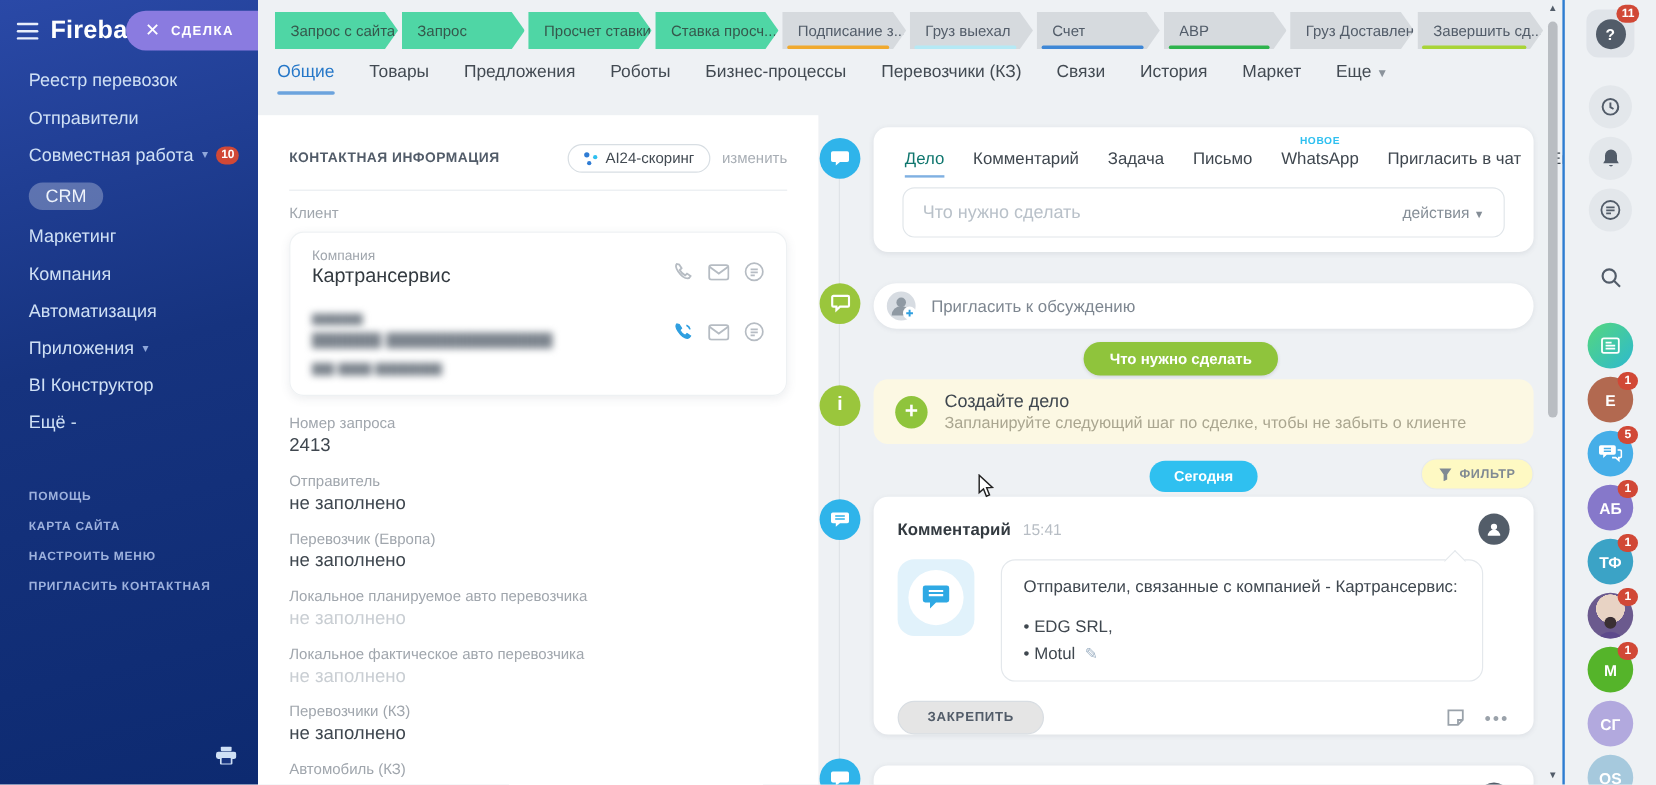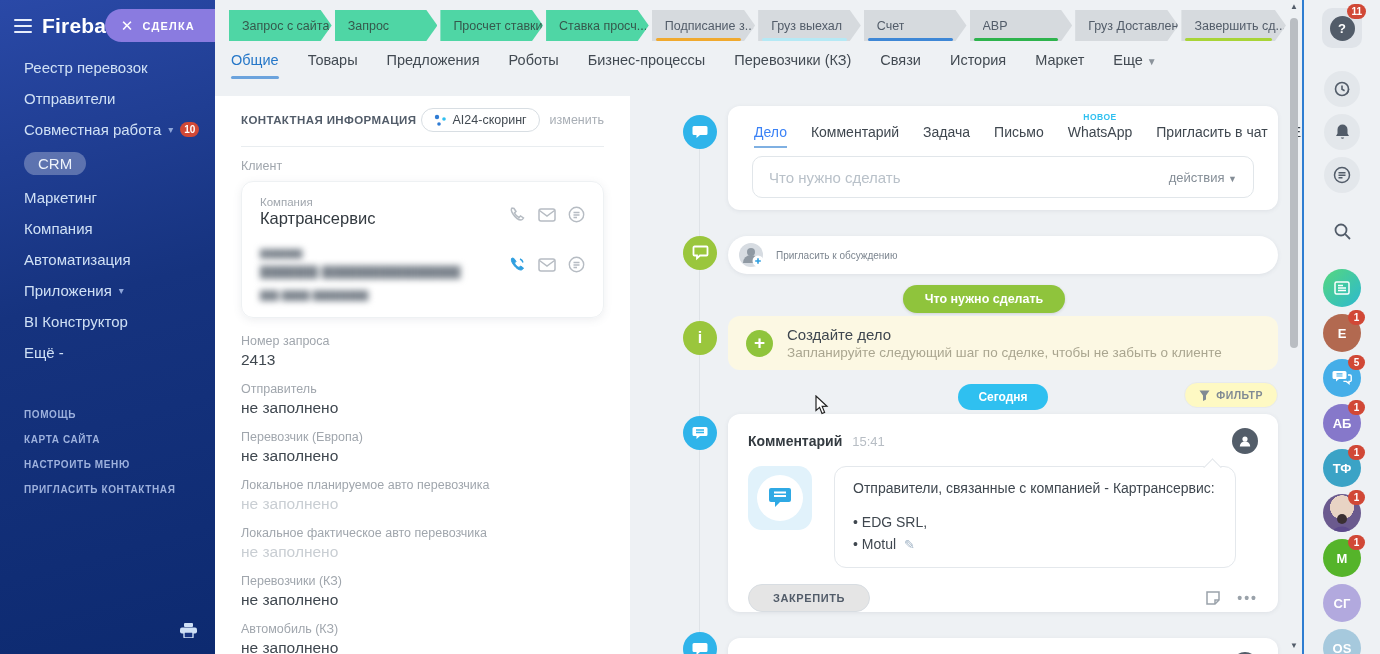--- a/index.html
+++ b/index.html
@@ -45,21 +45,21 @@
   .stage.todo .stage-label { color:#525c69; }
   .stage-underline { position:absolute; left:4px; right:14px; bottom:0; height:3px; border-radius:2px; }
 
   .tabsrow { position:absolute; left:16px; right:0; top:43px; height:36px; display:flex; align-items:center; gap:29px; }
   .tab { font-size:14.5px; color:#424a52; cursor:pointer; position:relative; white-space:nowrap; padding-bottom:2px; }
   .tab.active { color:#2577c8; }
   .tab.active::after { content:""; position:absolute; left:0; right:0; bottom:-9px; height:3px; background:#6ba3dd; border-radius:2px; }
   .tab .chev { font-size:10px; color:#8b939b; margin-left:4px; }
 
   
-  .left-panel { position:absolute; left:0; top:96px; bottom:0; width:415px; background:#ffffff; padding:12px 26px; overflow:hidden; }
+  .left-panel { position:absolute; left:0; top:96px; bottom:0; width:467px; background:#ffffff; padding:24px 26px; overflow:hidden; }
   .ci-header { display:flex; align-items:center; }
   .ci-title { font-size:11.5px; font-weight:bold; letter-spacing:.4px; color:#525c69; flex:1; }
   .scoring-pill { display:flex; align-items:center; gap:6px; border:1px solid #d8dee3; border-radius:15px;
     padding:4px 12px; font-size:12.5px; color:#424a52; background:#fff; cursor:pointer; }
   .edit-link { margin-left:10px; font-size:12.5px; color:#a8aeb5; cursor:pointer; }
   .ci-divider { height:1px; background:#e9edf0; margin:14px 0 12px 0; }
   .client-label { font-size:12.5px; color:#a0a6ad; margin-bottom:8px; }
   .client-card { border:1px solid #eef1f3; border-radius:12px; box-shadow:0 2px 8px rgba(83,92,105,.10);
     padding:14px 18px 16px 18px; margin-bottom:16px; }
   .fld-label { font-size:11.5px; color:#a0a6ad; }
@@ -83,32 +83,32 @@
   .tl-circle { position:absolute; left:3px; width:34px; height:34px; border-radius:50%;
     display:flex; align-items:center; justify-content:center; color:#fff; z-index:2; }
   .tl-blue { background:#2fb4ea; }
   .tl-green { background:#9ac63c; }
   .card { position:absolute; left:48px; right:10px; background:#fff; border-radius:12px;
     box-shadow:0 1px 4px rgba(83,92,105,.10); }
 
   .composer { top:10px; height:104px; }
   .cmp-tabs { display:flex; align-items:center; gap:24px; padding:18px 26px 0 26px; }
   .cmp-tab { font-size:14px; color:#3f474f; cursor:pointer; position:relative; white-space:nowrap; }
-  .cmp-tab.active { color:#3b82f6; }
+  .cmp-tab.active { color:#0f766e; }
   .cmp-tab.active::after { content:""; position:absolute; left:0; right:0; bottom:-8px; height:2px; background:#7fb0e2; }
   .cmp-tab .newtag { position:absolute; top:-12px; left:50%; transform:translateX(-50%);
     font-size:8.5px; font-weight:bold; color:#2fc0f0; letter-spacing:.5px; }
   .cmp-input { margin:16px 24px 0 24px; height:42px; border:1px solid #e1e6ea; border-radius:10px;
     display:flex; align-items:center; padding:0 16px; cursor:text; }
   .cmp-ph { flex:1; font-size:15px; color:#b9c1c9; }
   .cmp-actions { font-size:13px; color:#848d96; cursor:pointer; }
 
   .invite-bar { top:140px; height:38px; border-radius:19px; display:flex; align-items:center; gap:12px; padding:0 10px; cursor:pointer; }
   .inv-ava { position:relative; width:26px; height:26px; }
-  .invite-text { font-size:10px; color:#7d8690; }
+  .invite-text { font-size:14px; color:#7d8690; }
 
   .center-btn { position:absolute; top:189px; left:0; right:0; display:flex; justify-content:center; }
   .green-btn { background:#8fc43c; color:#fff; font-size:12.5px; font-weight:bold; padding:7px 22px; border-radius:16px;
     border:none; cursor:pointer; box-shadow:0 1px 3px rgba(83,92,105,.2); }
 
   .hint-card { top:220px; height:54px; background:#fcf8e3; box-shadow:none; display:flex; align-items:center; gap:14px; padding:0 18px; }
   .plus-circle { width:27px; height:27px; border-radius:50%; background:#8fc43c; color:#fff; display:flex;
     align-items:center; justify-content:center; font-size:19px; font-weight:bold; cursor:pointer; flex:none; }
   .hint-title { font-size:15px; color:#3f474f; }
   .hint-sub { font-size:13.5px; color:#aaa690; margin-top:2px; }

